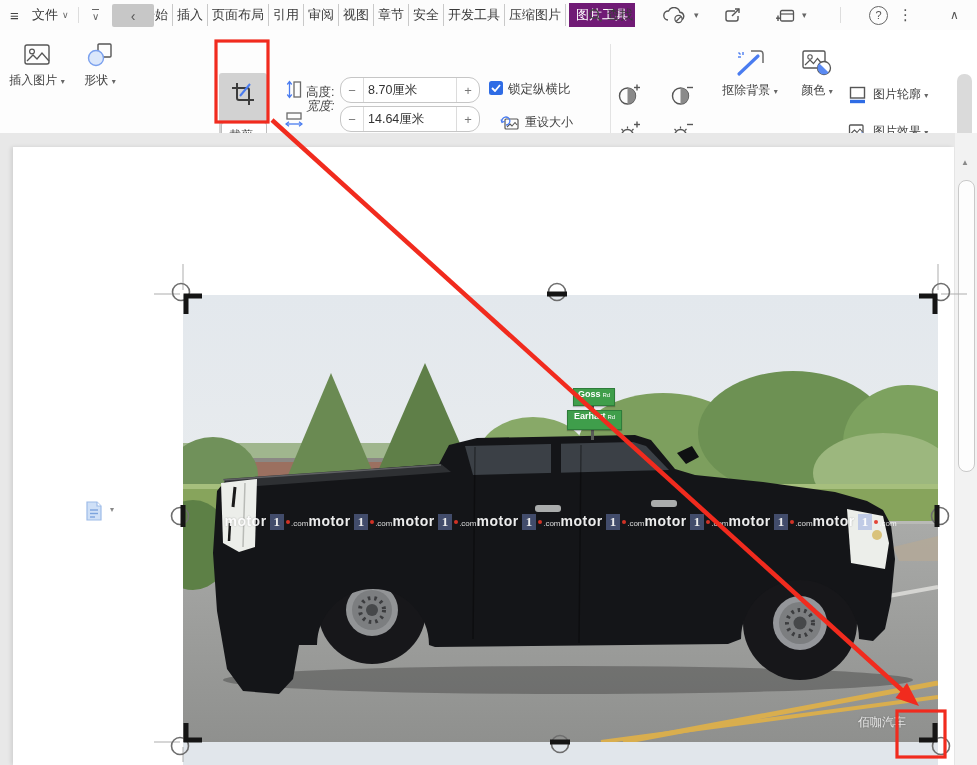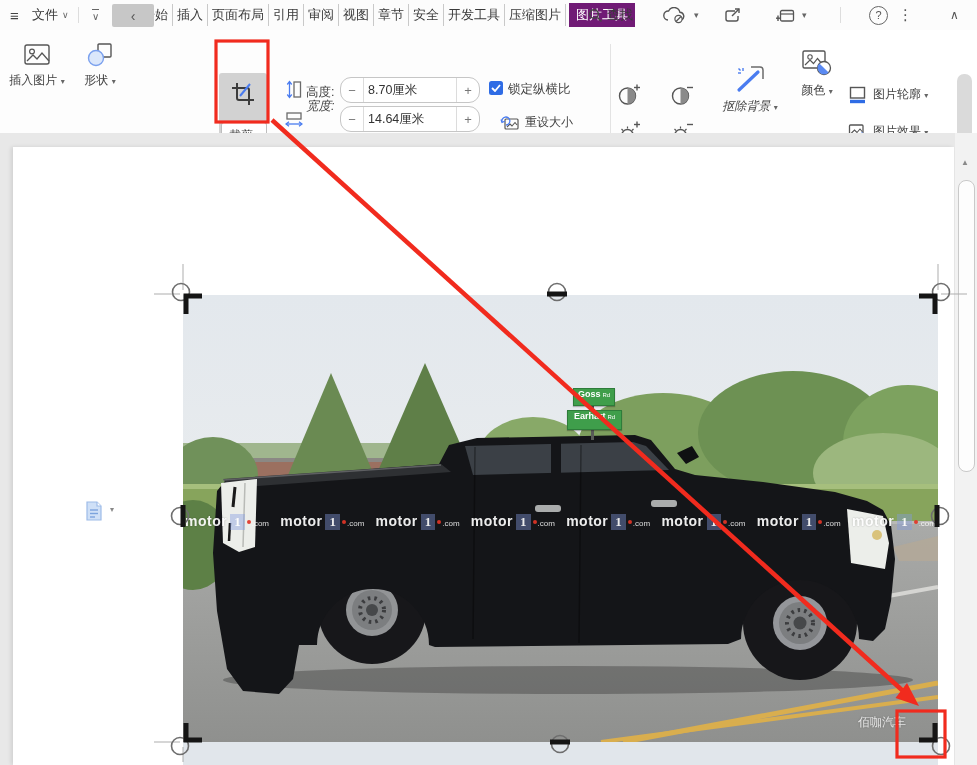--- a/index.html
+++ b/index.html
@@ -39,21 +39,21 @@
   .ribbon-pill-cap{position:absolute;left:957px;top:124px;width:15px;height:8px;background:#9fa4a9;border-radius:3px;}
   
   .canvas{position:absolute;left:0;top:133px;width:977px;height:632px;background:#e8e8e8;}
   .page{position:absolute;left:13px;top:14px;width:941px;height:618px;background:#ffffff;box-shadow:-2px 0 4px rgba(0,0,0,0.10);}
   .scroll-track{position:absolute;left:955px;top:133px;width:22px;height:632px;background:#f2f2f2;}
   .scroll-up{position:absolute;left:961px;top:158px;font-size:8px;color:#8a8a8a;}
   .scroll-thumb{position:absolute;left:958px;top:180px;width:15px;height:290px;background:#fdfdfd;border:1px solid #c9c9c9;border-radius:8px;}
   .layout-btn{position:absolute;left:84px;top:500px;display:flex;align-items:flex-start;gap:6px;}
   
   .photo{position:absolute;left:183px;top:295px;width:755px;height:475px;overflow:hidden;background:#e1e6eb;text-decoration:underline;}
-  .wm-row{position:absolute;left:0;top:214px;width:755px;height:24px;display:flex;justify-content:space-between;
+  .wm-row{position:absolute;left:0;top:214px;width:755px;height:24px;display:flex;justify-content:center;
           align-items:center;padding:0 2px;box-sizing:border-box;}
   .wm{display:flex;align-items:baseline;white-space:nowrap;opacity:0.92;}
   .wm-brand{color:#fff;font-weight:bold;font-size:14px;letter-spacing:0.5px;text-shadow:0 0 2px rgba(0,0,0,0.3);}
   .wm-digit{font-family:"Liberation Serif","DejaVu Serif",serif;font-weight:bold;color:#fff;font-size:13px;
             background:rgba(130,155,225,0.45);padding:0 4px;margin-left:3px;}
   .wm-dot{width:4px;height:4px;border-radius:50%;background:#e23527;margin:0 1px 6px 2px;align-self:flex-end;}
   .wm-suffix{color:#fff;font-size:8px;opacity:0.9;}
   .sign{position:absolute;background:#3f9e4b;border:1px solid #2e7c3a;color:#fff;display:flex;align-items:baseline;
         justify-content:center;gap:2px;box-shadow:0 1px 1px rgba(0,0,0,0.25);}
   .sign .nm{font-size:9px;font-weight:bold;}
@@ -265,21 +265,21 @@
             <line x1="17" y1="14" x2="19" y2="14"></line>
           <line x1="4.5" y1="8" x2="6" y2="9.5"></line>
             <line x1="15" y1="18.5" x2="16.5" y2="20"></line>
           <line x1="4.5" y1="20" x2="6" y2="18.5"></line>
             <line x1="15" y1="9.5" x2="16.5" y2="8"></line>
         </g>
         <line x1="17" y1="3.5" x2="23" y2="3.5" stroke="#565656" stroke-width="1.4"></line>
       </svg>
     </div>
 
-    <div class="rb-btn" style="left:714px;top:34px;width:72px;font-style:italic;">
+    <div class="rb-btn" style="left:714px;top:18px;width:72px;">
       <svg class="icon-svg" width="32" height="30" viewBox="0 0 32 30">
         <path d="M17,3 H26 a3,3 0 0 1 3,3 V15" fill="none" stroke="#6b6b6b" stroke-width="1.5"></path>
         <line x1="5" y1="26" x2="24" y2="8" stroke="#4a7cf0" stroke-width="3.2" stroke-linecap="round"></line>
         <g stroke="#4a7cf0" stroke-width="1.4">
           <line x1="4" y1="9" x2="7" y2="9"></line>
             <line x1="9" y1="4" x2="9" y2="7"></line>
             <line x1="4.5" y1="4.5" x2="6.5" y2="6.5"></line>
         </g>
       </svg>
       <span class="rb-label"><span>抠除背景</span>

